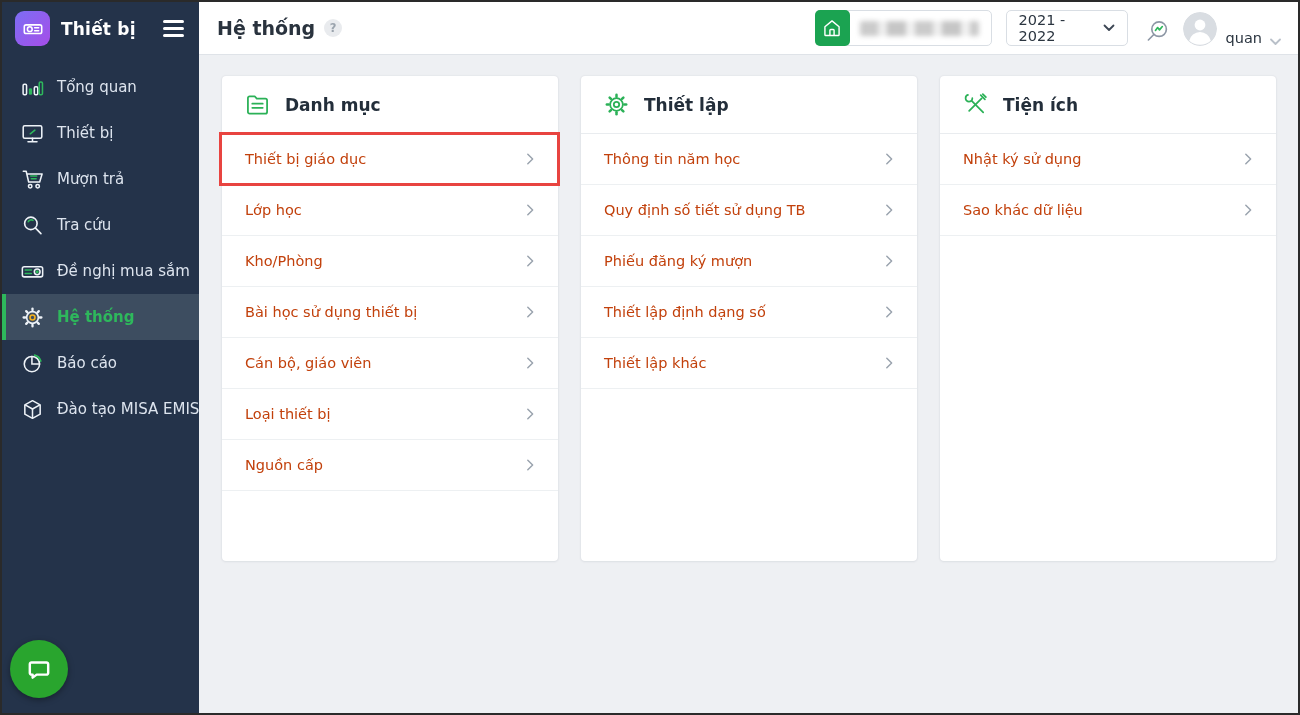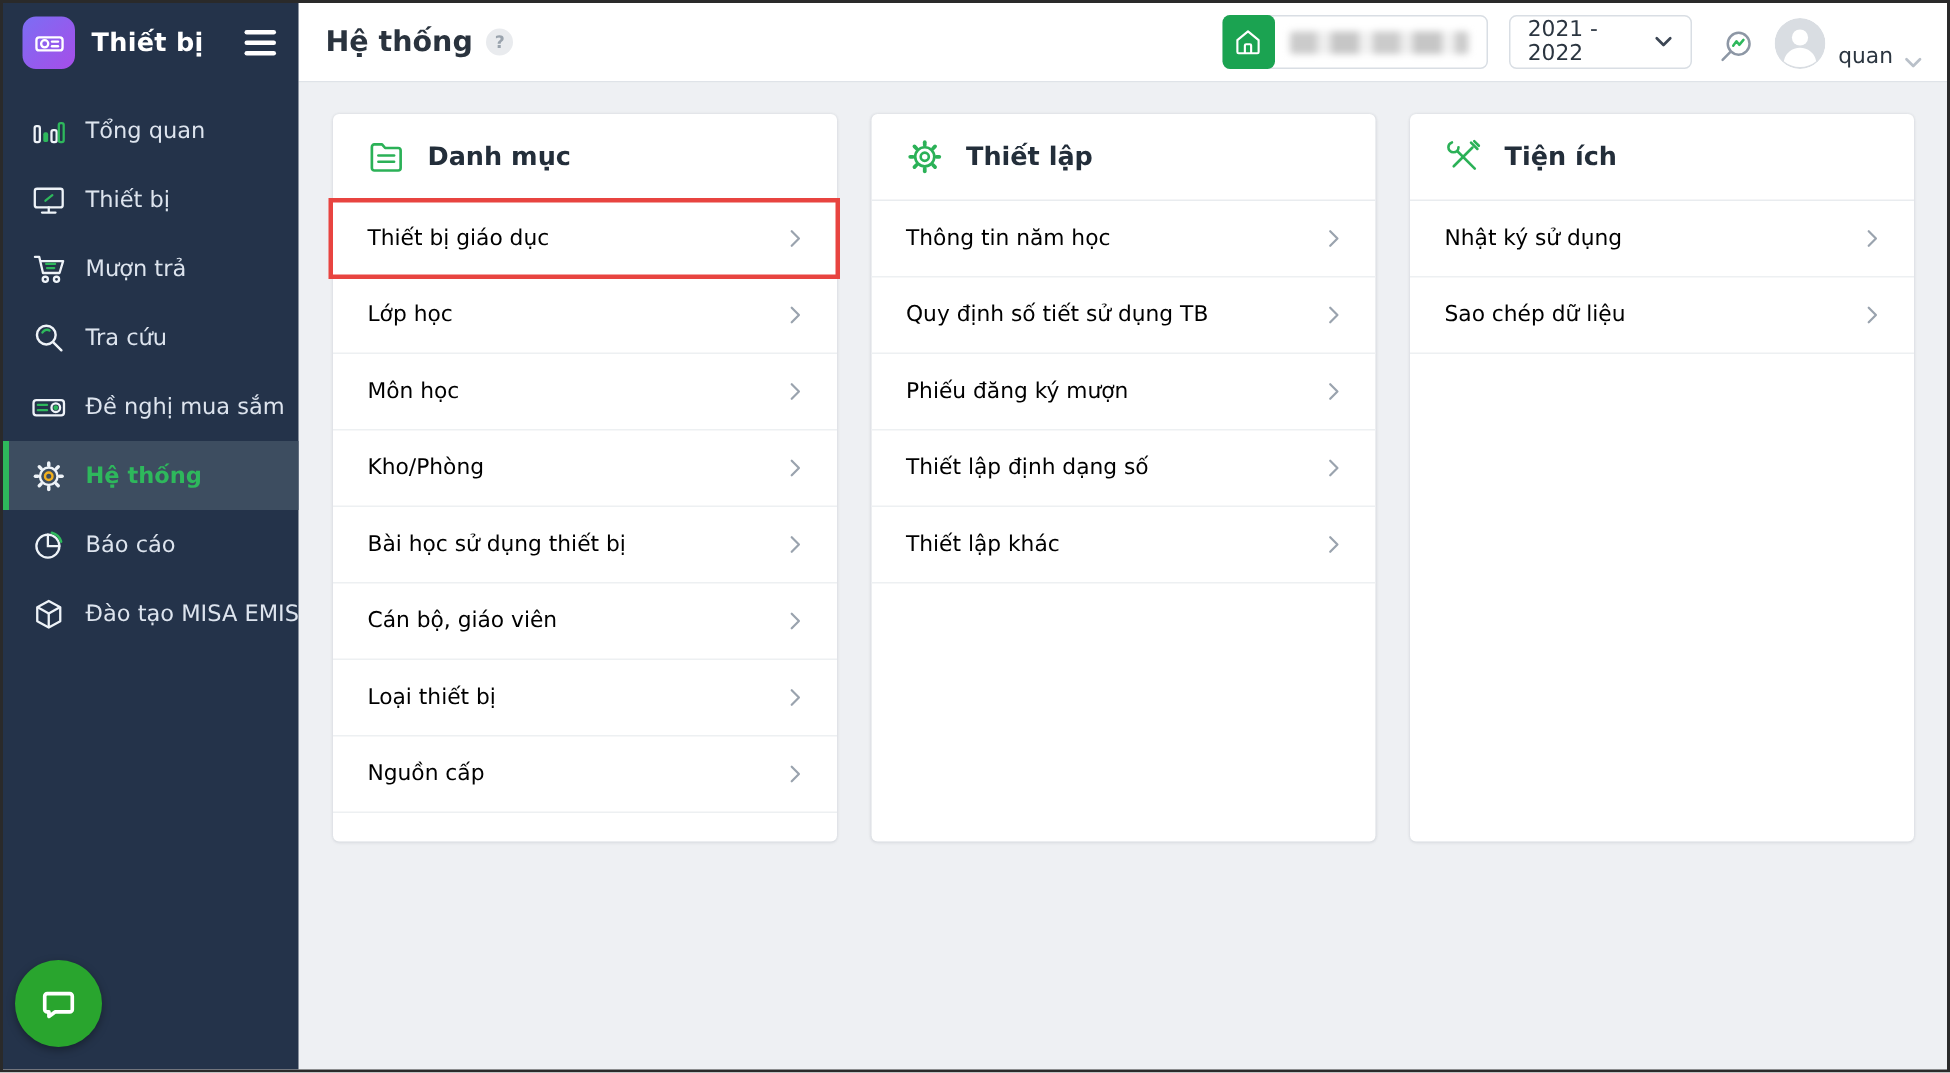--- a/index.html
+++ b/index.html
@@ -33,21 +33,21 @@
   .avatar{margin-left:13px;width:34px;height:34px;border-radius:50%;overflow:hidden;cursor:pointer;flex:0 0 34px;}
   .username{margin-left:9px;font-size:14.5px;color:#2b3540;}
   .admin-chevron{margin-left:7px;display:flex;cursor:pointer;}
 
   
   .content{flex:1;display:flex;gap:23px;padding:21px 23px;overflow:hidden;}
   .card{width:336px;flex:0 0 336px;background:#fff;border-radius:4px;height:485px;box-sizing:border-box;box-shadow:0 0 2px rgba(25,39,60,.10),0 1px 3px rgba(25,39,60,.05);}
   .card-head{height:57px;display:flex;align-items:center;gap:15px;padding:0 23px;border-bottom:1px solid #e9ecef;}
   .card-head .ci{display:flex;align-items:center;}
   .card-title{font-size:17px;font-weight:700;color:#232e3a;}
-  .card-row{height:51px;box-sizing:border-box;display:flex;align-items:center;justify-content:space-between;padding:0 21px 0 23px;border-bottom:1px solid #edf0f2;font-size:14.5px;color:#000000;cursor:pointer;position:relative;}
+  .card-row{height:51px;box-sizing:border-box;display:flex;align-items:center;justify-content:space-between;padding:0 21px 0 23px;border-bottom:1px solid #edf0f2;font-size:14.5px;color:#c2410c;cursor:pointer;position:relative;}
   .card-row .row-chev{display:flex;align-items:center;}
   .card-row.hl::after{content:"";position:absolute;left:-3px;right:-2px;top:-2px;bottom:-2px;border:3px solid #e84440;pointer-events:none;z-index:2;}
 </style>
 </head>
 <body>
 
 <div class="window">
 
   <aside class="sidebar">
     <div class="sb-head">
@@ -244,28 +244,20 @@
           </div>
           <div class="card-row">
             <span>Lớp học</span>
             <span class="row-chev">
               <svg width="14" height="14" viewBox="0 0 16 16" fill="none" stroke="#9aa3ae" stroke-width="1.7" stroke-linecap="round" stroke-linejoin="round">
                 <path d="M5.5 2.5L11 8l-5.5 5.5"></path>
               </svg>
             </span>
           </div>
           <div class="card-row">
-            <span>Môn học</span>
-            <span class="row-chev">
-              <svg width="14" height="14" viewBox="0 0 16 16" fill="none" stroke="#9aa3ae" stroke-width="1.7" stroke-linecap="round" stroke-linejoin="round">
-                <path d="M5.5 2.5L11 8l-5.5 5.5"></path>
-              </svg>
-            </span>
-          </div>
-          <div class="card-row">
             <span>Kho/Phòng</span>
             <span class="row-chev">
               <svg width="14" height="14" viewBox="0 0 16 16" fill="none" stroke="#9aa3ae" stroke-width="1.7" stroke-linecap="round" stroke-linejoin="round">
                 <path d="M5.5 2.5L11 8l-5.5 5.5"></path>
               </svg>
             </span>
           </div>
           <div class="card-row">
             <span>Bài học sử dụng thiết bị</span>
             <span class="row-chev">
@@ -375,21 +367,21 @@
           </div>
           <div class="card-row">
             <span>Nhật ký sử dụng</span>
             <span class="row-chev">
               <svg width="14" height="14" viewBox="0 0 16 16" fill="none" stroke="#9aa3ae" stroke-width="1.7" stroke-linecap="round" stroke-linejoin="round">
                 <path d="M5.5 2.5L11 8l-5.5 5.5"></path>
               </svg>
             </span>
           </div>
           <div class="card-row">
-            <span>Sao chép dữ liệu</span>
+            <span>Sao khác dữ liệu</span>
             <span class="row-chev">
               <svg width="14" height="14" viewBox="0 0 16 16" fill="none" stroke="#9aa3ae" stroke-width="1.7" stroke-linecap="round" stroke-linejoin="round">
                 <path d="M5.5 2.5L11 8l-5.5 5.5"></path>
               </svg>
             </span>
           </div>
         </section>
       </main>
   </div>
 </div>

